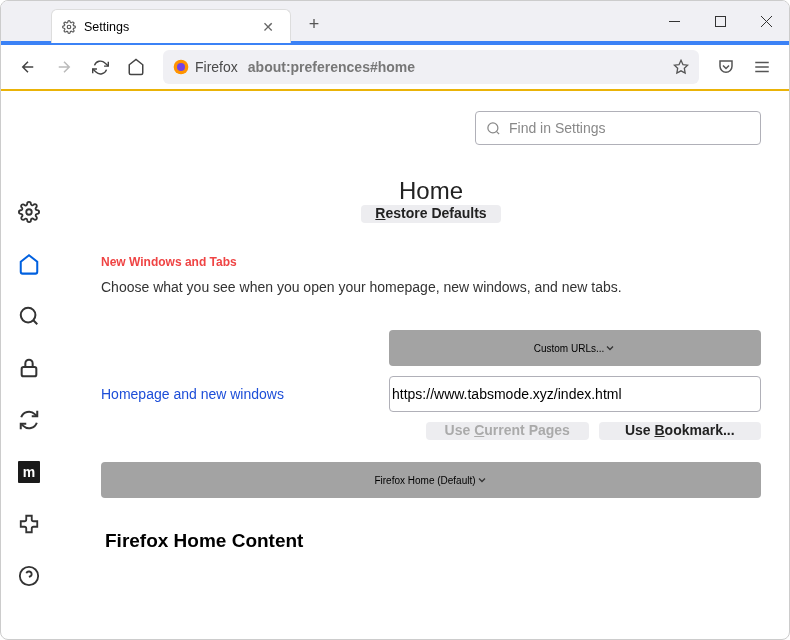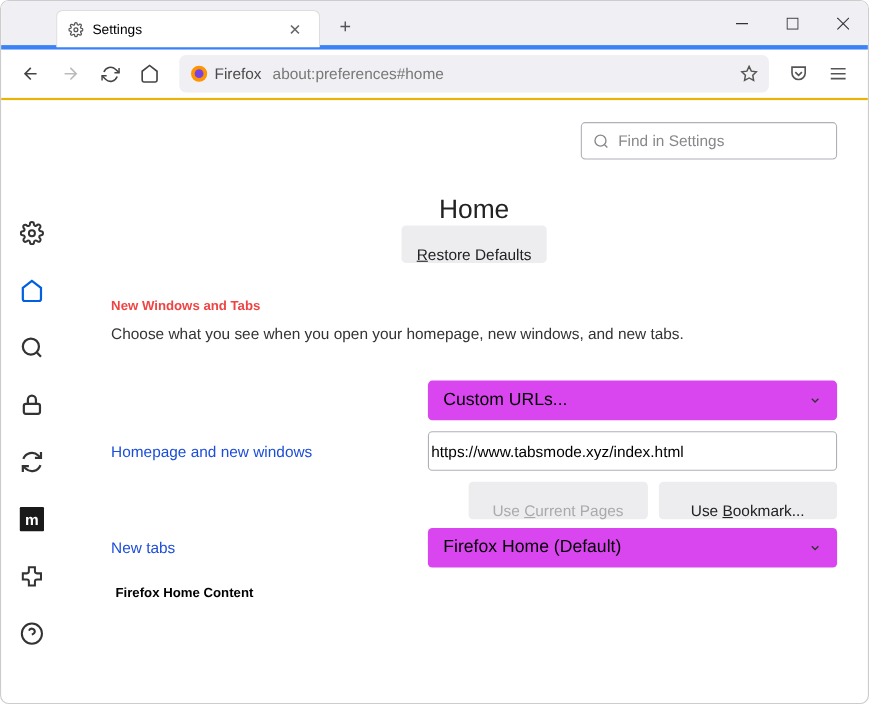--- a/index.html
+++ b/index.html
@@ -11,44 +11,44 @@
 .tab .close { font-size: 14px; color: #666; cursor: pointer; padding: 2px 6px; }
 .newtab { width: 30px; height: 30px; display: flex; align-items: center; justify-content: center; margin-left: 8px; margin-top: 6px; color: #555; font-size: 18px; cursor: pointer; }
 .winctrl { margin-left: auto; display: flex; }
 .winctrl div { width: 46px; height: 40px; display: flex; align-items: center; justify-content: center; color: #333; font-size: 13px; cursor: pointer; }
 .toolbar { height: 46px; display: flex; align-items: center; padding: 0 10px; gap: 2px; border-bottom: 2px solid #eab308; }
 .tb-btn { width: 34px; height: 34px; display: flex; align-items: center; justify-content: center; border-radius: 4px; color: #555; cursor: pointer; }
 .tb-btn.disabled { color: #bbb; }
 .urlbar { flex: 1; height: 34px; background: #f0f0f4; border-radius: 6px; display: flex; align-items: center; padding: 0 10px; margin: 0 8px; font-size: 14px; }
 .urlbar .fxicon { margin-right: 6px; display:flex; }
 .urlbar .fx { color: #4a4a4a; margin-right: 10px; }
-.urlbar .url { color: #777; }
+.urlbar .url { color: #777; font-weight: bold; }
 .urlbar .star { margin-left: auto; color: #555; }
 .content { display: flex; height: calc(100% - 90px); }
 .sidebar { width: 56px; display: flex; flex-direction: column; align-items: center; padding-top: 108px; gap: 26px; }
 .sidebar .sico { width: 26px; height: 26px; display: flex; align-items: center; justify-content: center; color: #333; cursor: pointer; }
 .sidebar .sico.active { color: #0060df; }
 .sidebar .m-badge { width: 22px; height: 22px; background: #1a1a1a; color: #fff; display:flex; align-items:center; justify-content:center; font-weight:bold; font-size:14px; border-radius:1px; }
 .main { flex: 1; padding: 20px 28px 0 44px; overflow: hidden; }
 .searchrow { display: flex; justify-content: flex-end; margin-bottom: 32px; }
-.searchbox { width: 233px; height: 34px; border: 1px solid #b0b0b8; border-radius: 4px; display: flex; align-items: center; padding: 0 10px; color: #888; font-size: 14px; gap: 8px; }
+.searchbox { width: 286px; height: 34px; border: 1px solid #b0b0b8; border-radius: 4px; display: flex; align-items: center; padding: 0 10px; color: #888; font-size: 14px; gap: 8px; }
 .hdr { display: flex; align-items: center; justify-content: space-between; margin-bottom: 32px; flex-direction: column; }
 .hdr h1 { font-size: 24px; font-weight: 500; color: #222; }
-.btn { height: 34px; background: #ededf0; border: none; border-radius: 4px; padding: 0 14px; font-size: 14px; color: #222; cursor: pointer; display: inline-flex; align-items: flex-end; }
+.btn { height: 18px; background: #ededf0; border: none; border-radius: 4px; padding: 0 14px; font-size: 14px; color: #222; cursor: pointer; display: inline-flex; align-items: flex-start; font-weight: bold; }
 .btn.disabled { color: #aaa; }
 .section-t { font-size: 12px; font-weight: 600; margin-bottom: 8px; color: #ef4444; }
 .section-d { font-size: 14px; color: #333; margin-bottom: 32px; line-height: 1.5; }
 .row { display: flex; align-items: center; margin-bottom: 10px; }
 .row .label { width: 288px; font-size: 14px; color: #1d4ed8; }
 .row .ctrl { flex: 1; }
-.select { width: 100%; height: 36px; background: #d946ef; border-radius: 4px; display: flex; align-items: center; padding: 0 14px; font-size: 16px; justify-content: space-between; cursor: pointer; }
+.select { width: 100%; height: 36px; background: #a3a3a3; border-radius: 4px; display: flex; align-items: center; padding: 0 14px; font-size: 10px; justify-content: center; cursor: pointer; }
 .input { width: 100%; height: 36px; border: 1px solid #b0b0b8; border-radius: 4px; padding: 0 2px; font-size: 14px; }
-.btnrow { display: flex; gap: 10px; margin: 8px 0 8px 288px; padding-left: 37px; }
+.btnrow { display: flex; gap: 10px; margin: 8px 0 22px 288px; padding-left: 37px; }
 .btnrow .btn { flex: 1; text-align: center; justify-content:center; }
-.home-content { font-size: 12px; font-weight: 600; margin-top: 16px; padding-left: 4px; }
+.home-content { font-size: 19px; font-weight: 600; margin-top: 32px; padding-left: 4px; }
 svg { display: block; }
 .u { text-decoration: underline; }
 </style>
 </head>
 <body>
 
 <div class="titlebar">
   <div class="tab">
     <span class="gear">
       <svg width="14" height="14" viewBox="0 0 24 24" fill="none" stroke="#555" stroke-width="2">
@@ -225,21 +225,20 @@
     <div class="btnrow">
       <button class="btn disabled">
           <span>Use <span class="u">C</span>urrent Pages</span>
         </button>
       <button class="btn">
           <span>Use <span class="u">B</span>ookmark...</span>
         </button>
     </div>
 
     <div class="row">
-      <div class="label">New tabs</div>
       <div class="ctrl">
         <div class="select">
           <span>Firefox Home (Default)</span>
           <svg width="12" height="12" viewBox="0 0 24 24" fill="none" stroke="#333" stroke-width="2.5">
               <polyline points="6 9 12 15 18 9"></polyline>
             </svg>
         </div>
       </div>
     </div>
 

